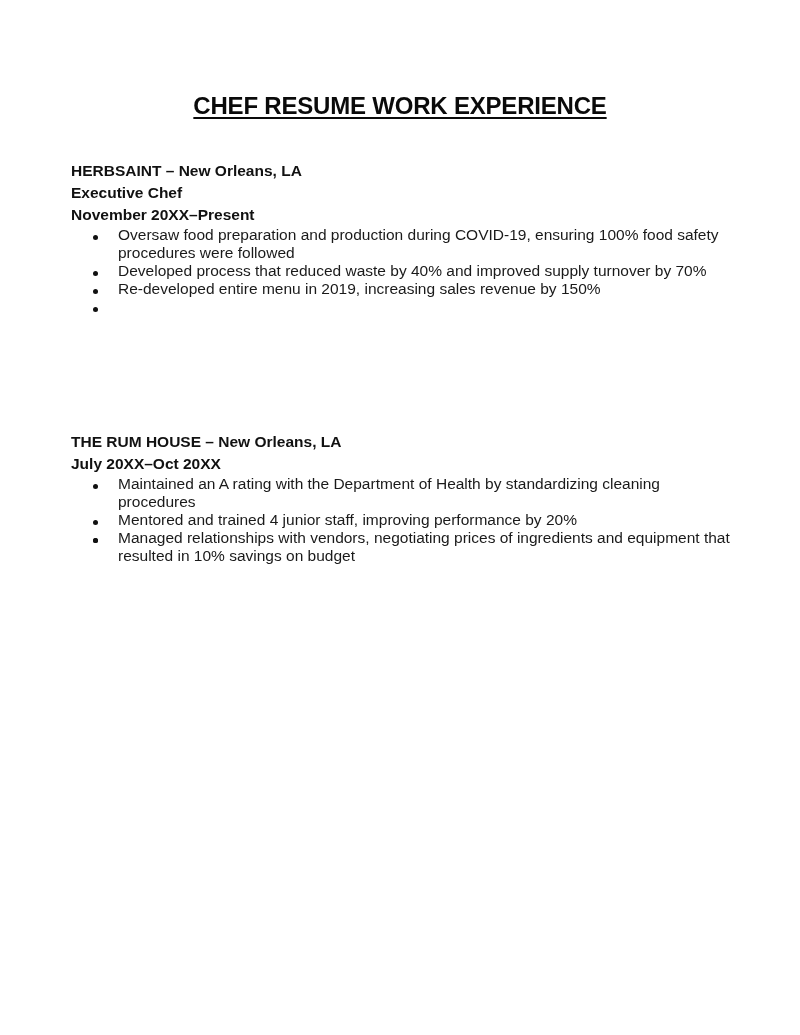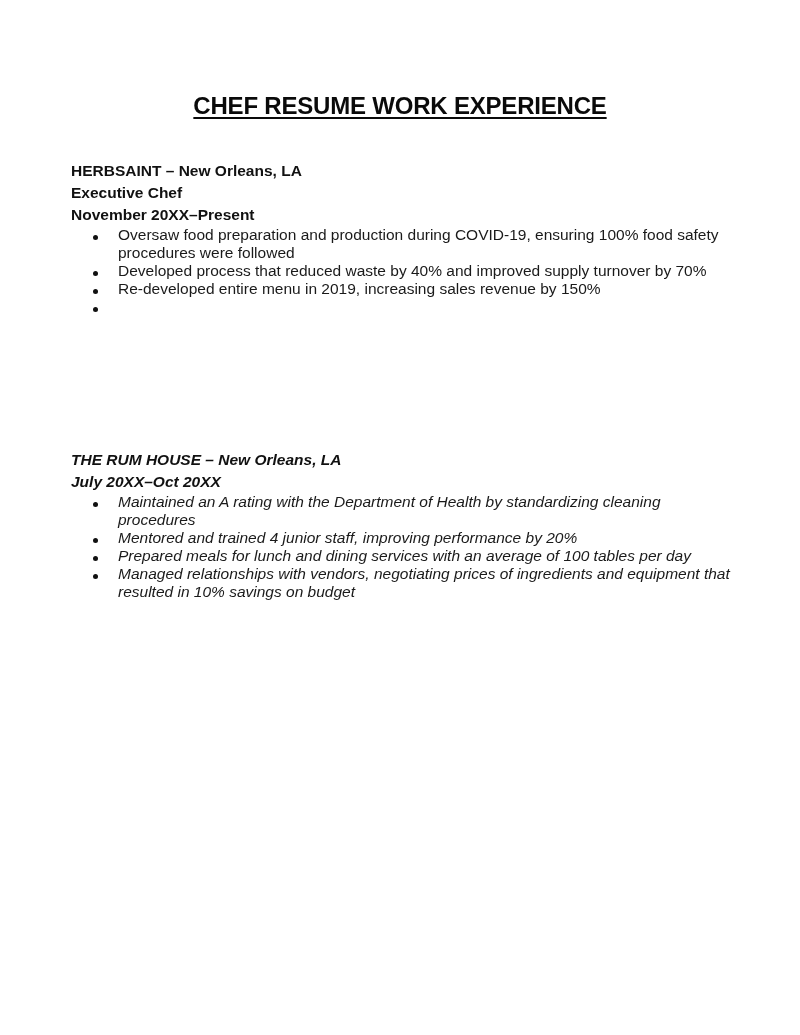--- a/index.html
+++ b/index.html
@@ -37,21 +37,21 @@
       letter-spacing: -0.2px;
       color: #0a0a0a;
       margin: 0;
     }
     .job {
       position: absolute;
       left: 71px;
       width: 680px;
     }
     .job.job-1 { top: 160px; }
-    .job.job-2 { top: 449px; font-style: italic; }
+    .job.job-2 { top: 431px; }
     .hdr-line {
       font-size: 15.5px;
       font-weight: bold;
       line-height: 22px;
       height: 22px;
       white-space: nowrap;
       color: #111111;
     }
     ul.bullets {
       list-style: none;
@@ -94,18 +94,18 @@
       <li><span class="dot"></span></li>
     </ul>
   </section>
 
   <section class="job job-2">
     <div class="hdr-line">THE RUM HOUSE – New Orleans, LA</div>
     <div class="hdr-line">July 20XX–Oct 20XX</div>
     <ul class="bullets">
       <li><span class="dot"></span><span>Maintained an A rating with the Department of Health by standardizing cleaning procedures</span></li>
       <li><span class="dot"></span><span>Mentored and trained 4 junior staff, improving performance by 20%</span></li>
-      <li><span class="dot"></span><span>Prepared meals for lunch and dining services with an average of 100 tables per day</span></li>
+      <li><span class="dot"></span></li>
       <li><span class="dot"></span><span>Managed relationships with vendors, negotiating prices of ingredients and equipment that resulted in 10% savings on budget</span></li>
     </ul>
   </section>
 
 </div>
 
 </body></html>

